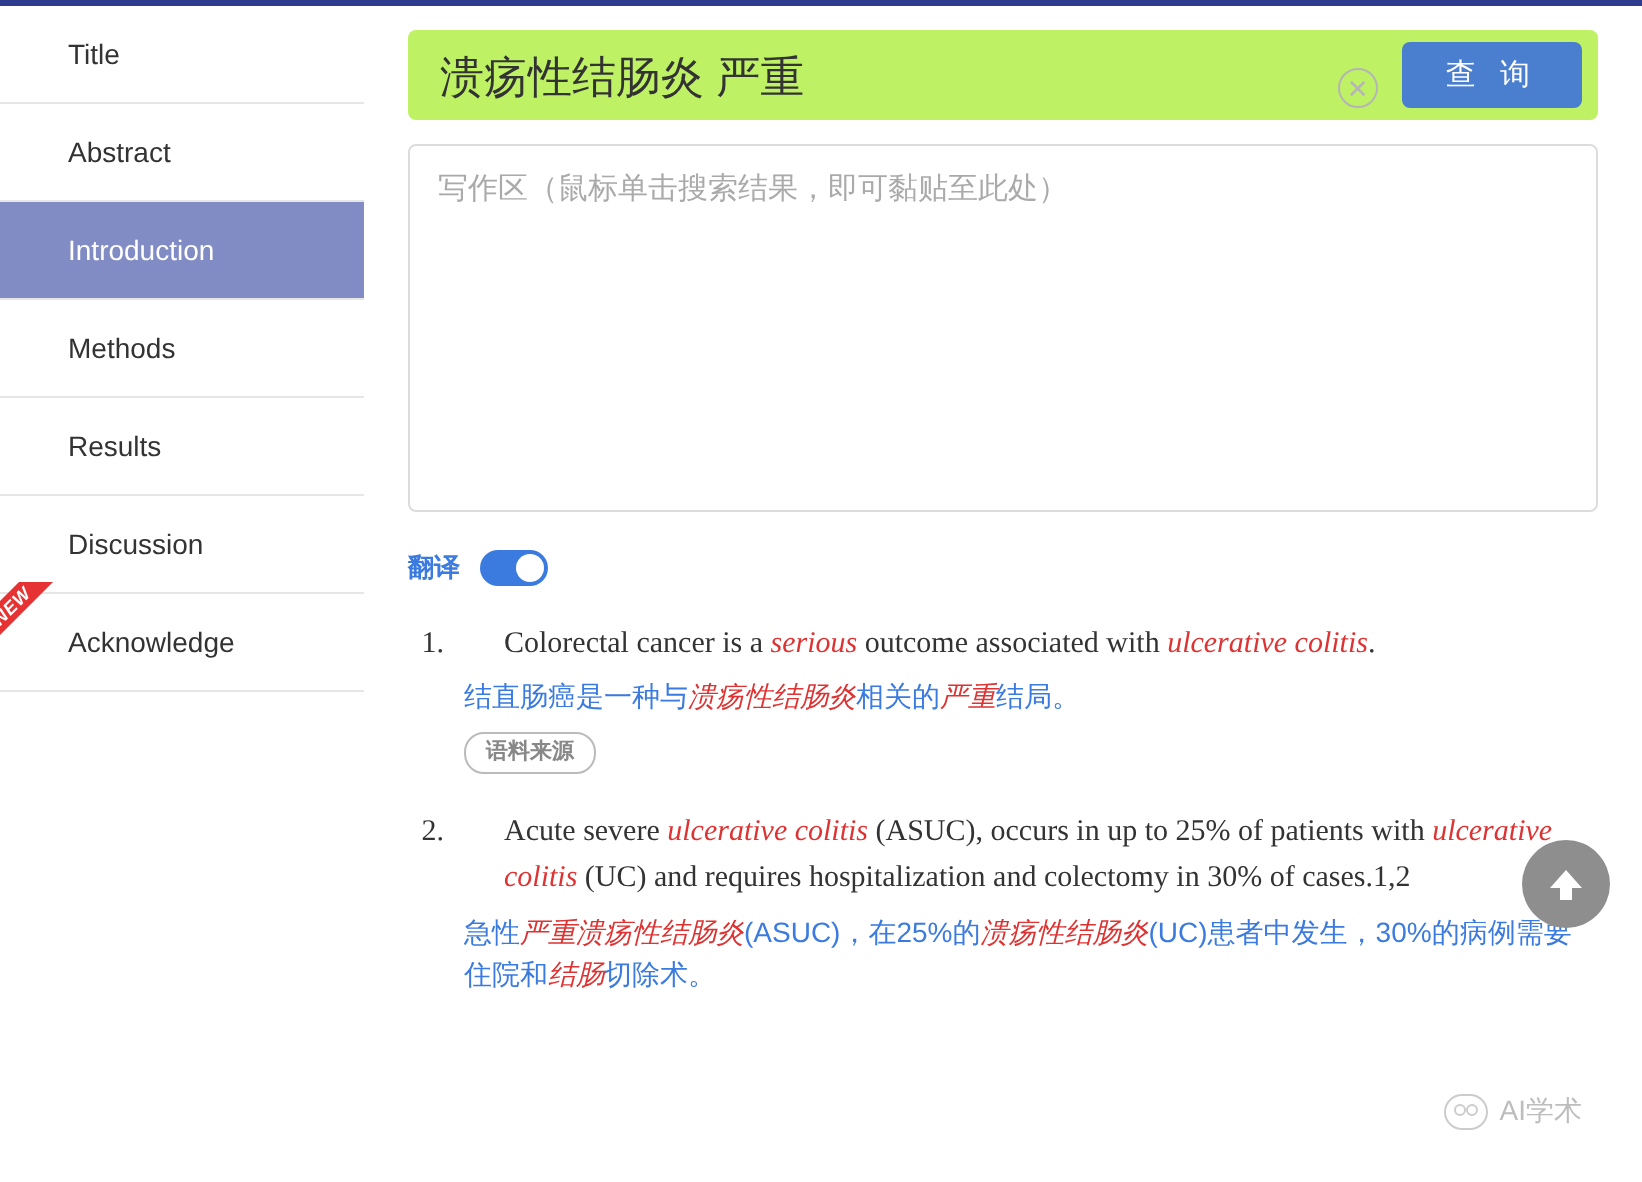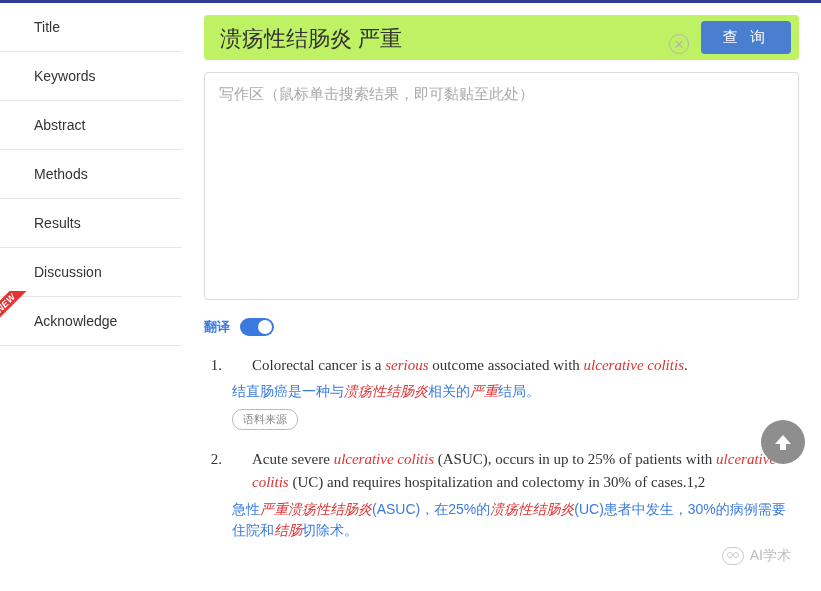--- a/index.html
+++ b/index.html
@@ -13,60 +13,60 @@
     .new-badge { position: absolute; left: -6px; top: -6px; width: 40px; height: 40px; overflow: hidden; pointer-events: none; }
     .new-badge::before { content: "NEW"; position: absolute; left: -16px; top: 6px; width: 56px; background: #e63232; color: #fff; font-size: 9px; font-weight: bold; text-align: center; line-height: 12px; transform: rotate(-45deg); font-style: italic; letter-spacing: 0.5px; }
 
     .main { flex: 1; padding: 12px 22px 0 22px; background: #fff; overflow-y: auto; }
     .search-row { display: flex; align-items: flex-end; background: #bef264; border-radius: 4px; padding: 6px 8px 6px 16px; margin-bottom: 12px; }
     .search-text { flex: 1; font-size: 22px; color: #333; font-weight: 400; }
     .clear-btn { width: 20px; height: 20px; border: 1.5px solid #b5b5b5; border-radius: 50%; display: flex; align-items: center; justify-content: center; color: #b5b5b5; font-size: 13px; margin-right: 12px; cursor: pointer; }
     .clear-btn::before { content: "✕"; }
     .query-btn { background: #4a7ecf; color: #fff; border: none; border-radius: 4px; padding: 7px 22px; font-size: 15px; cursor: pointer; letter-spacing: 4px; }
 
-    .write-area { width: 100%; height: 228px; border: 1px solid #dcdcdc; border-radius: 4px; padding: 12px 14px; font-size: 15px; color: #aaa; resize: none; font-family: inherit; }
+    .write-area { width: 100%; height: 184px; border: 1px solid #dcdcdc; border-radius: 4px; padding: 12px 14px; font-size: 15px; color: #aaa; resize: none; font-family: inherit; }
     .write-area::placeholder { color: #aaa; }
 
     .translate-row { display: flex; align-items: center; margin: 14px 0 18px 0; font-weight: bold; }
     .translate-label { color: #3b7be0; font-size: 13px; margin-right: 10px; }
     .toggle { width: 34px; height: 18px; background: #3b7be0; border-radius: 9px; position: relative; cursor: pointer; }
     .toggle::after { content: ""; position: absolute; right: 2px; top: 2px; width: 14px; height: 14px; background: #fff; border-radius: 50%; }
 
     .results { font-size: 15px; color: #333; }
     .result-item { display: flex; margin-bottom: 18px; line-height: 1.55; }
     .result-num { width: 28px; text-align: right; padding-right: 10px; font-family: Georgia, serif; }
     .result-body { flex: 1; font-family: Georgia, "Times New Roman", serif; }
     .result-body .en { color: #333; margin-left: 20px; }
     .result-body .hl { color: #d33; font-style: italic; }
     .result-body .zh { color: #3b7be0; font-size: 14px; margin-top: 4px; font-family: Arial, "Microsoft YaHei", sans-serif; }
     .result-body .zh .hl { font-style: italic; }
-    .src-btn { display: inline-block; margin-top: 6px; border: 1px solid #bbb; border-radius: 10px; padding: 1px 10px; font-size: 11px; color: #888; cursor: pointer; font-family: Arial, sans-serif; }
+    .src-btn { display: inline-block; margin-top: 6px; border: 1px solid #bbb; border-radius: 10px; padding: 1px 10px; font-size: 11px; color: #888; cursor: pointer; font-family: Arial, sans-serif; font-weight: bold; }
 
     .scroll-top { position: absolute; right: 16px; top: 420px; width: 44px; height: 44px; background: #8e8e8e; border-radius: 50%; display: flex; align-items: center; justify-content: center; cursor: pointer; }
     .scroll-top svg { width: 24px; height: 24px; fill: #fff; }
 
     .watermark { position: absolute; right: 30px; bottom: 26px; display: flex; align-items: center; color: #bdbdbd; font-size: 14px; pointer-events: none; }
     .watermark-icon { width: 22px; height: 18px; border: 1.5px solid #ccc; border-radius: 9px; position: relative; margin-right: 6px; }
     .watermark-icon::before { content: ""; position: absolute; top: 4px; left: 4px; width: 4px; height: 4px; border: 1.5px solid #ccc; border-radius: 50%; }
     .watermark-icon::after { content: ""; position: absolute; top: 4px; right: 4px; width: 4px; height: 4px; border: 1.5px solid #ccc; border-radius: 50%; }
   </style>
 </head>
 <body>
 
 <div class="topbar"></div>
 <div class="layout">
   <div class="sidebar" id="sidebar">
       <div class="sidebar-item">
         <span>Title</span>
       </div>
       <div class="sidebar-item">
-        <span>Keywords</span>
+        <span>Abstract</span>
       </div>
-      <div class="sidebar-item">
-        <span>Abstract</span>
+      <div class="sidebar-item active">
+        <span>Introduction</span>
       </div>
       <div class="sidebar-item">
         <span>Methods</span>
       </div>
       <div class="sidebar-item">
         <span>Results</span>
       </div>
       <div class="sidebar-item">
         <span>Discussion</span>
       </div>

